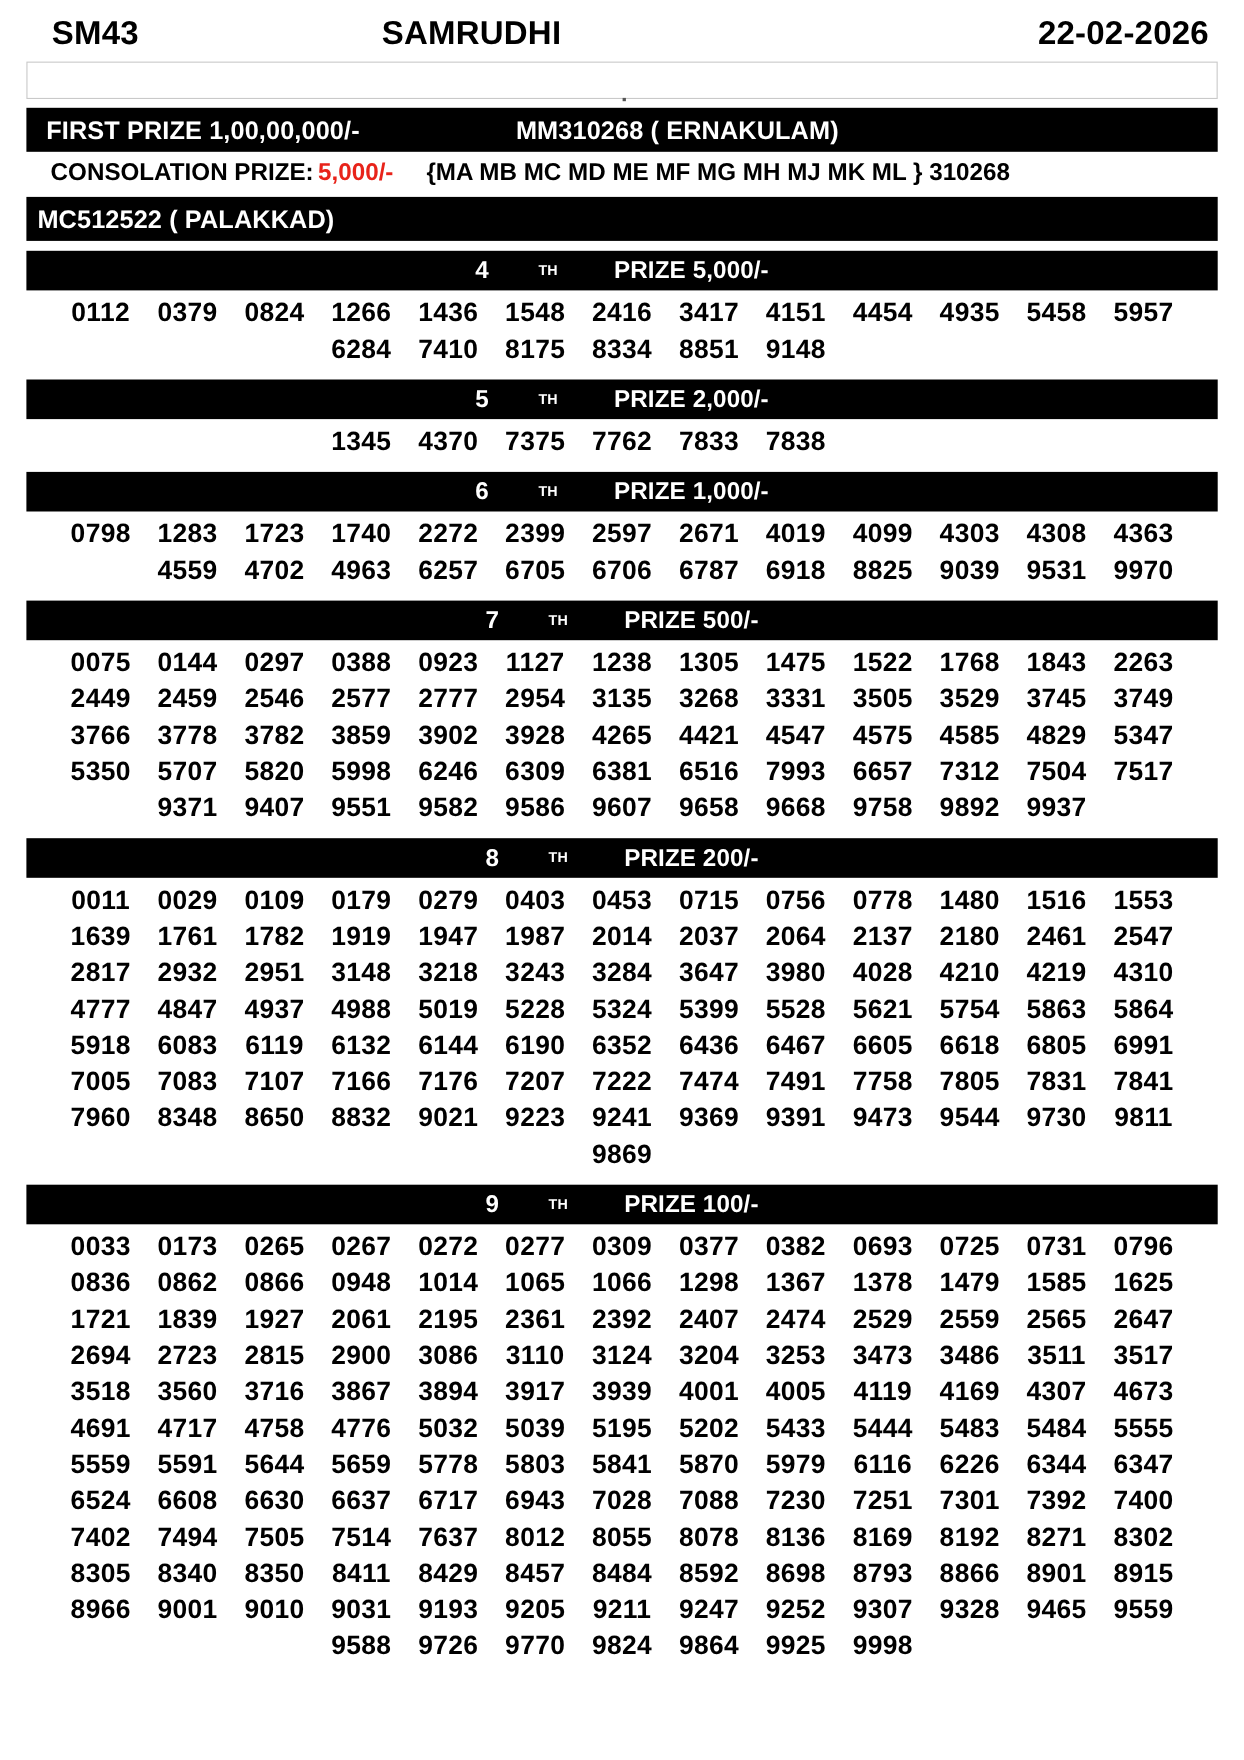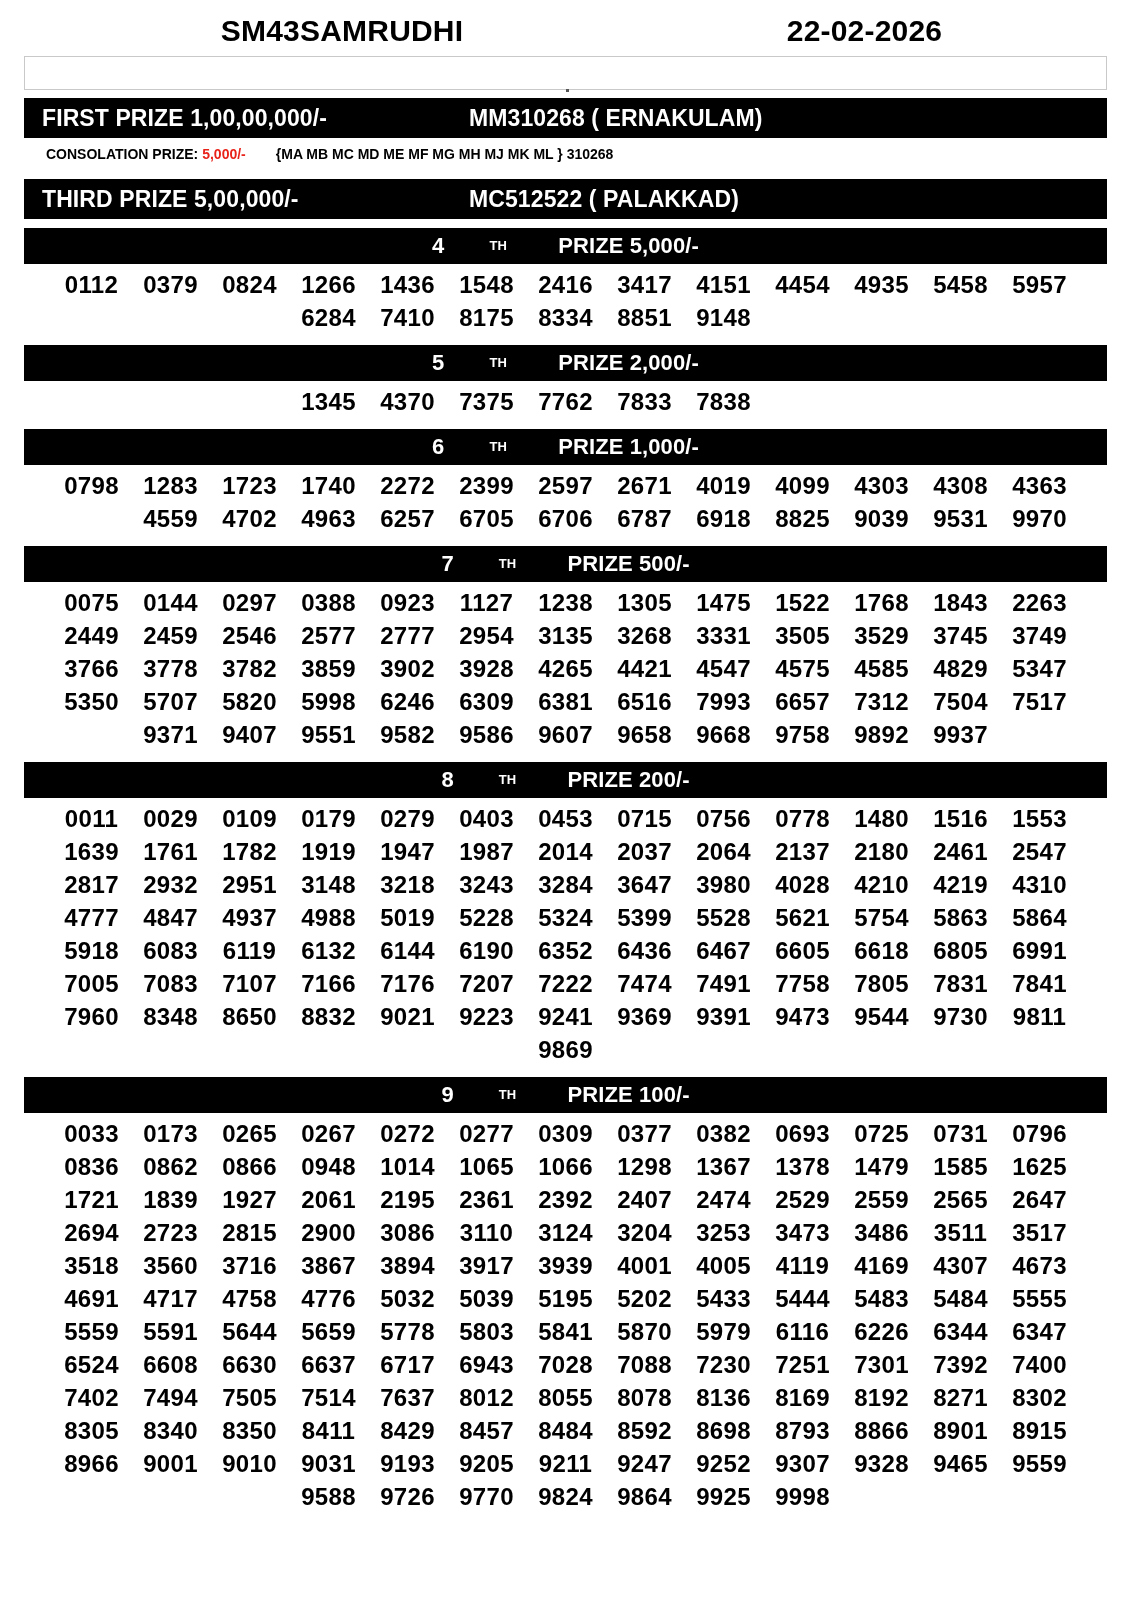--- a/index.html
+++ b/index.html
@@ -26,23 +26,23 @@
 
   
   .doc-header {
     display: flex;
     align-items: baseline;
     padding: 14px 0 8px 0;
     font-weight: 700;
     font-size: 30px;
     letter-spacing: 0.2px;
   }
-  .doc-header .h-code { width: 300px; text-align: right; }
+  .doc-header .h-code { width: 300px; text-align: left; margin-left: 47px; }
   .doc-header .h-name { width: 330px; }
-  .doc-header .h-date { flex: 1; text-align: center; padding-right: 32px; }
+  .doc-header .h-date { flex: 1; text-align: right; padding-right: 32px; }
 
   
   .blank-box {
     margin: 0 24px 8px 24px;
     height: 32px;
     border: 1px solid #c9c9c9;
     background: #ffffff;
     position: relative;
   }
   .blank-box .dot {
@@ -88,22 +88,22 @@
     vertical-align: super;
     line-height: 0;
   }
   .spacer-s { height: 9px; }
 
   
   .consolation {
     margin: 0 24px;
     height: 32px;
     display: flex;
-    align-items: center;
-    font-size: 14px;
+    align-items: flex-end;
+    font-size: 22px;
     font-weight: 700;
     padding-left: 22px;
     box-sizing: border-box;
     white-space: nowrap;
   }
   .consolation .amount { color: #e8231a; padding-left: 4px; }
   .consolation .series { padding-left: 30px; font-weight: 700; }
 
   
   .nums {
@@ -148,21 +148,20 @@
   <div class="consolation">
     <span>CONSOLATION PRIZE:</span>
     <span class="amount">5,000/-</span>
     <span class="series">{MA MB MC MD ME MF MG MH MJ MK ML } 310268</span>
   </div>
 
 
   <div class="spacer-s"></div>
 
   <div class="bar top-prize">
-    <div class="label">THIRD PRIZE 5,00,000/-</div>
     <div class="ticket">MC512522 ( PALAKKAD)</div>
   </div>
 
   <div class="spacer-s"></div>
 
   <div id="sections-host">
       <div class="bar center">
         <span>4</span>
         <span class="sup">TH</span>
         <span>&nbsp;PRIZE 5,000/-</span>

